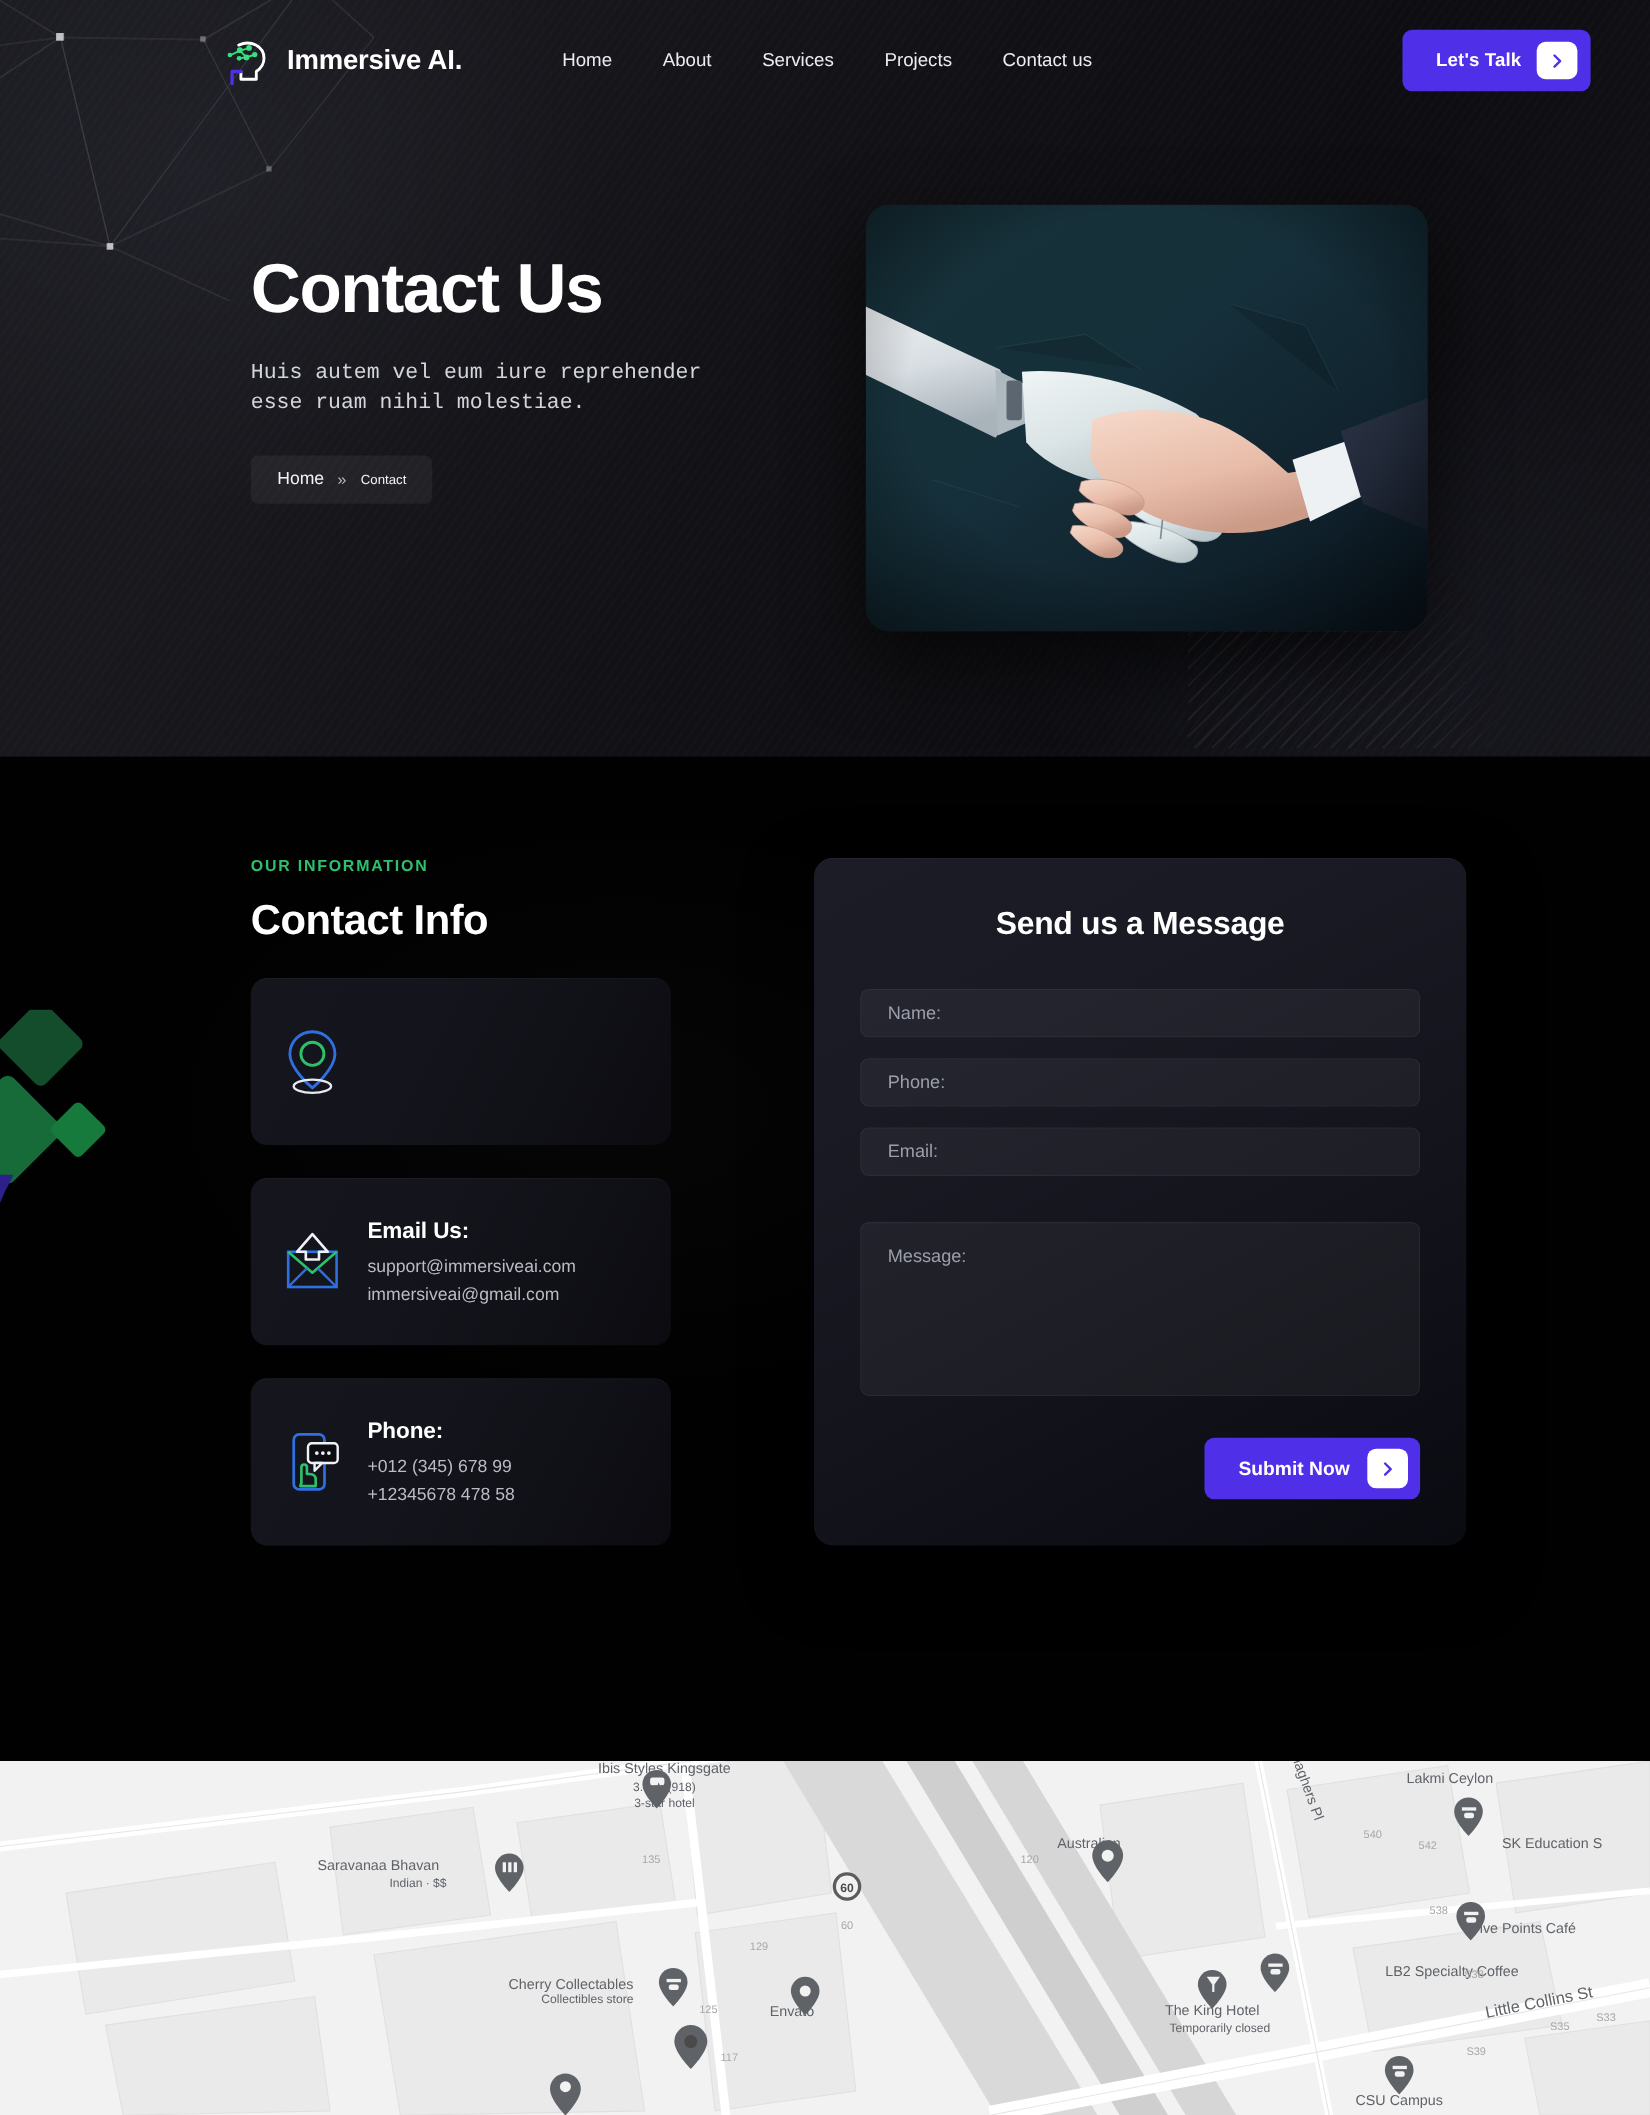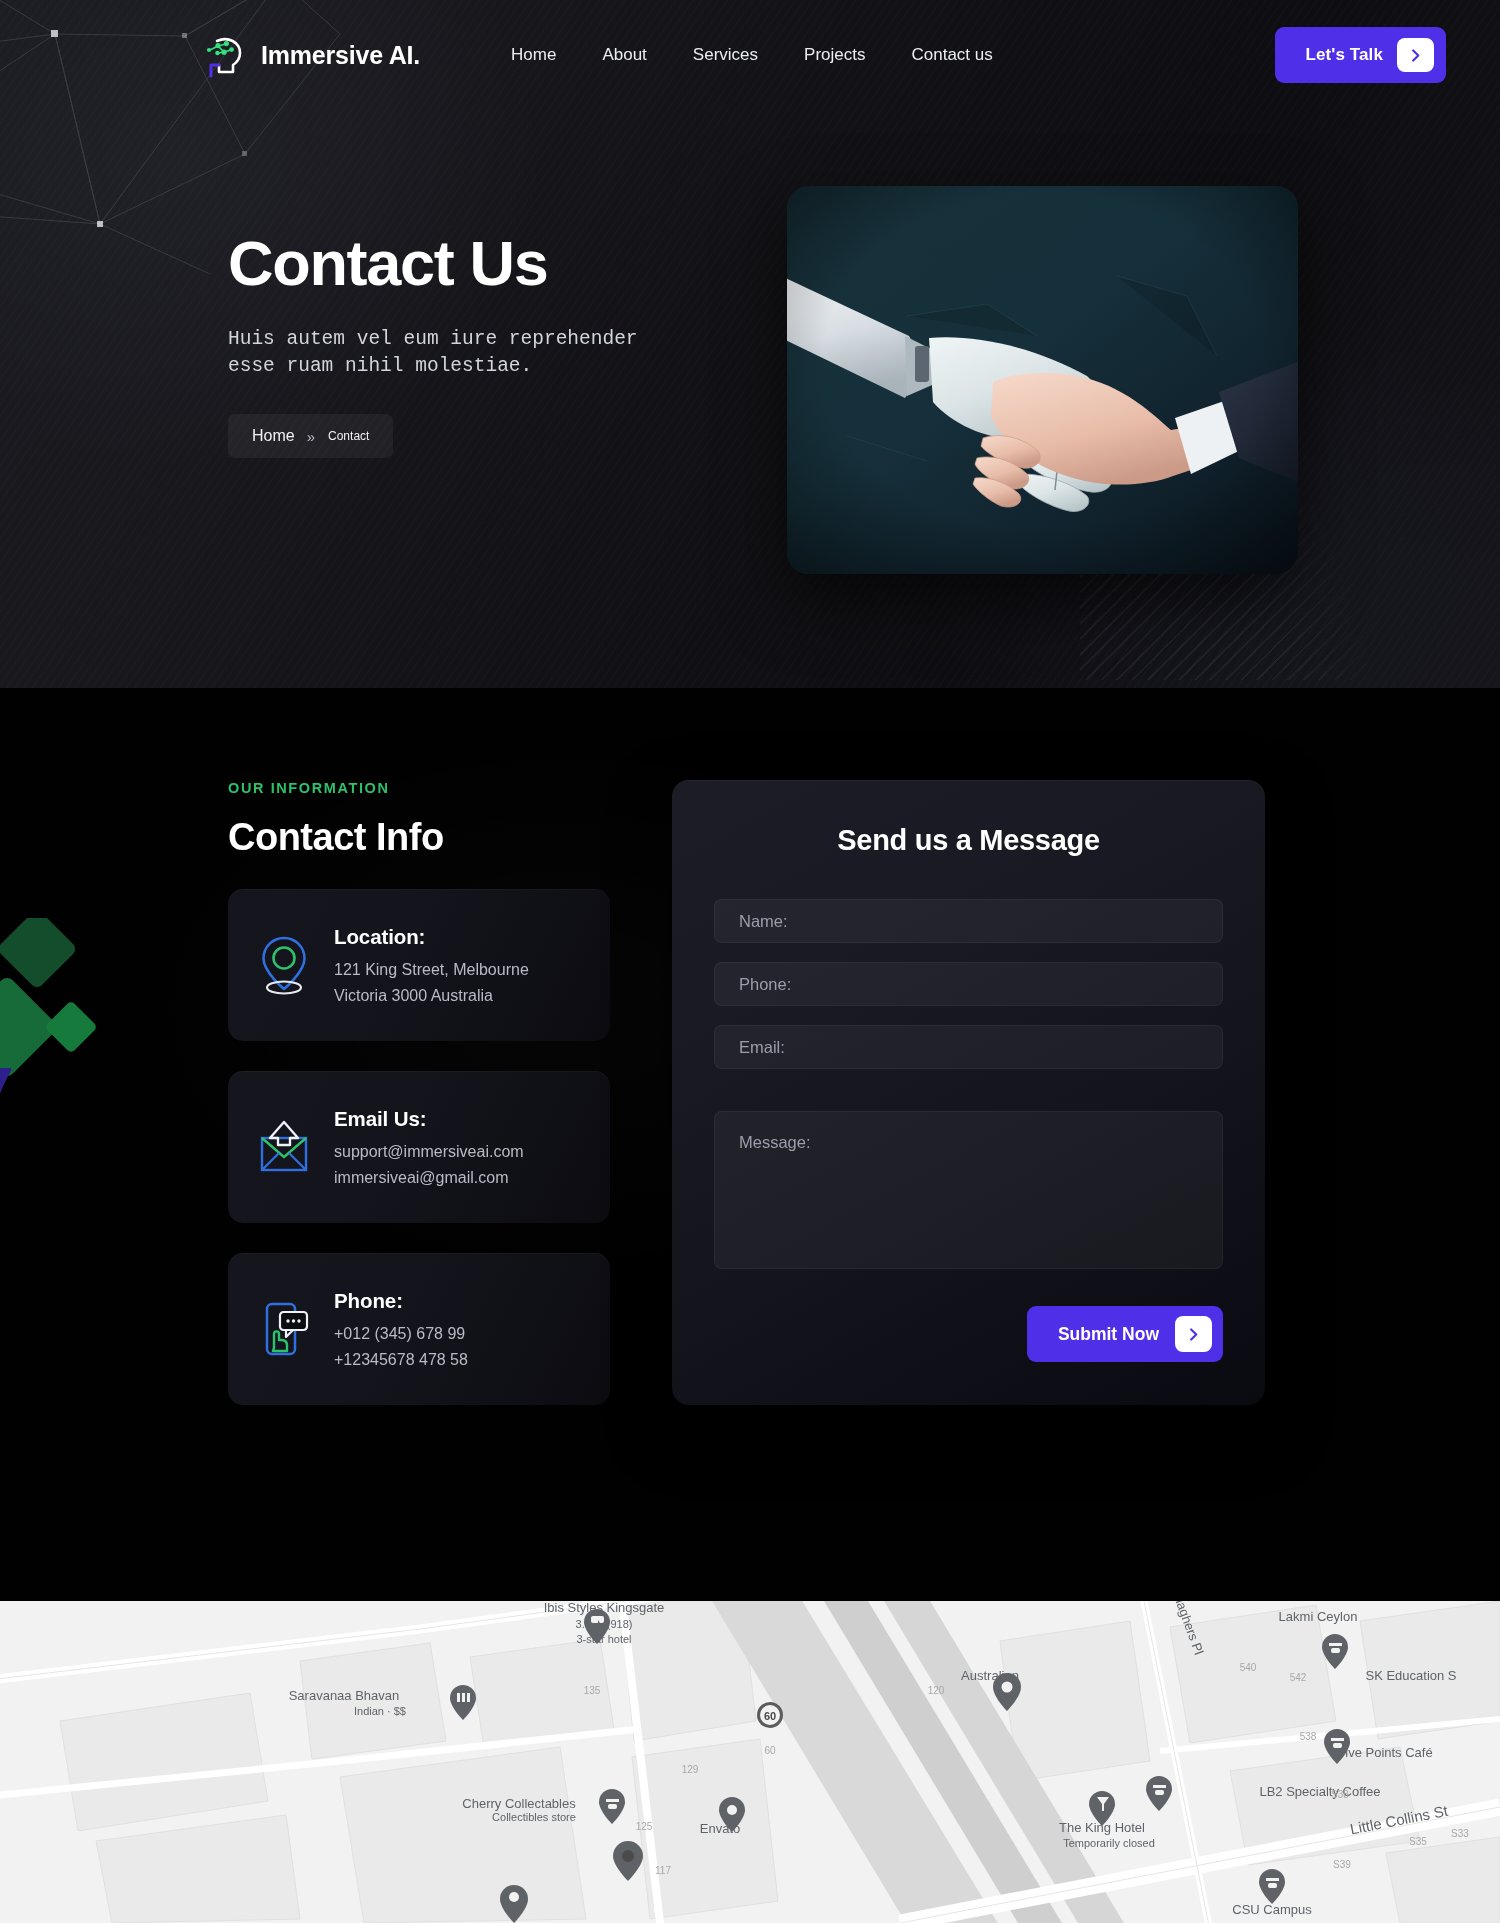--- a/index.html
+++ b/index.html
@@ -136,21 +136,21 @@
     box-shadow: inset 0 1px 0 rgba(255,255,255,0.035);
   }
   .info-card:first-of-type { margin-top: 43px; }
   .ic-icon { width: 60px; height: 66px; flex: 0 0 auto; }
   .ic-body { padding-top: 2px; }
   .ic-title { color: #ffffff; font-size: 20.5px; font-weight: 700; letter-spacing: -0.1px; }
   .ic-line { margin-top: 9px; color: #b9bcc5; font-size: 16px; line-height: 1.5; }
 
   
   .form-panel {
-    position: relative; margin-left: 52px; margin-top: 92px;
+    position: relative; margin-left: 120px; margin-top: 92px;
     width: 593px; min-height: 541px; border-radius: 17px;
     background: linear-gradient(152deg, #1b1c25 0%, #191a23 26%, #13141c 58%, #0d0e15 86%, #0a0b11 100%);
     padding: 44px 42px 40px 42px;
     box-shadow: inset 0 1px 0 rgba(255,255,255,0.045), 0 24px 60px rgba(0,0,0,0.55);
   }
   .form-title {
     text-align: center; color: #ffffff; font-size: 29px; font-weight: 700; letter-spacing: -0.3px;
   }
   .field {
     margin-top: 19px; width: 100%; height: 44px;
@@ -362,25 +362,20 @@
       <div class="info-col">
         <div class="eyebrow">OUR INFORMATION</div>
         <h2 class="info-title">Contact Info</h2>
 
         <div class="info-card">
           <svg class="ic-icon" viewBox="0 0 60 66">
             <path d="M30 6 C18.5 6, 9.5 15, 9.5 26.5 C9.5 40, 30 57, 30 57 C30 57, 50.5 40, 50.5 26.5 C50.5 15, 41.5 6, 30 6 Z" fill="none" stroke="#2f6fe0" stroke-width="2.6" stroke-linejoin="round"></path>
             <circle cx="30" cy="26" r="10.5" fill="none" stroke="#2ec16b" stroke-width="2.6"></circle>
             <ellipse cx="30" cy="55.5" rx="17" ry="6" fill="none" stroke="#e6eaf0" stroke-width="2.1"></ellipse>
           </svg>
-          <div class="ic-body">
-            <div class="ic-title">Location:</div>
-            <div class="ic-line">121 King Street, Melbourne</div>
-            <div class="ic-line" style="margin-top:2px">Victoria 3000 Australia</div>
-          </div>
         </div>
 
         <div class="info-card">
           <svg class="ic-icon" viewBox="0 0 60 66">
             <rect x="8" y="24" width="44" height="32" fill="none" stroke="#2f6fe0" stroke-width="2.4"></rect>
             <path d="M8 24 L30 43 L52 24" fill="none" stroke="#2ec16b" stroke-width="2.4" stroke-linejoin="round"></path>
             <path d="M8 56 L25 39 M52 56 L35 39" fill="none" stroke="#2f6fe0" stroke-width="2.2"></path>
             <path d="M30 8 L44 24 L36 24 L36 31 L24 31 L24 24 L16 24 Z" fill="none" stroke="#eef1f5" stroke-width="2.4" stroke-linejoin="round"></path>
           </svg>
           <div class="ic-body">

